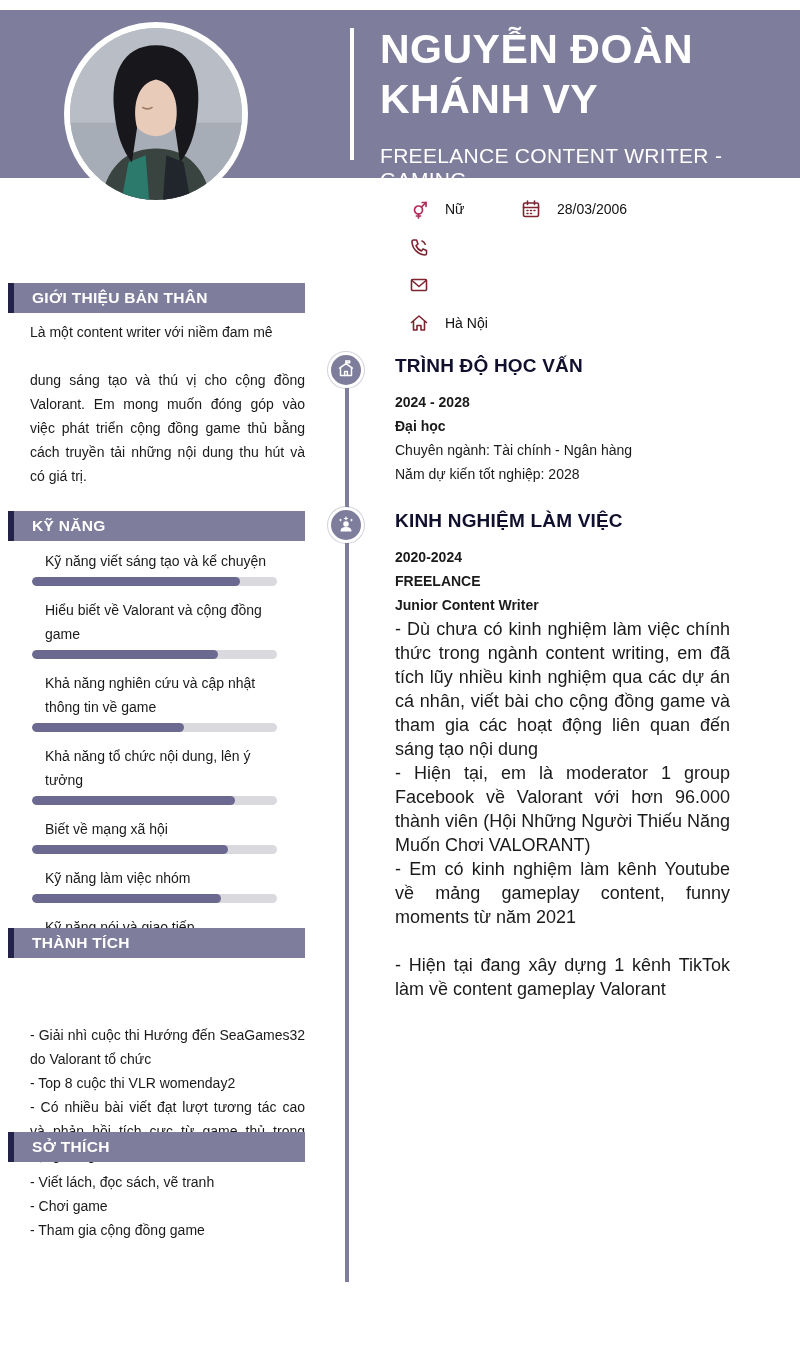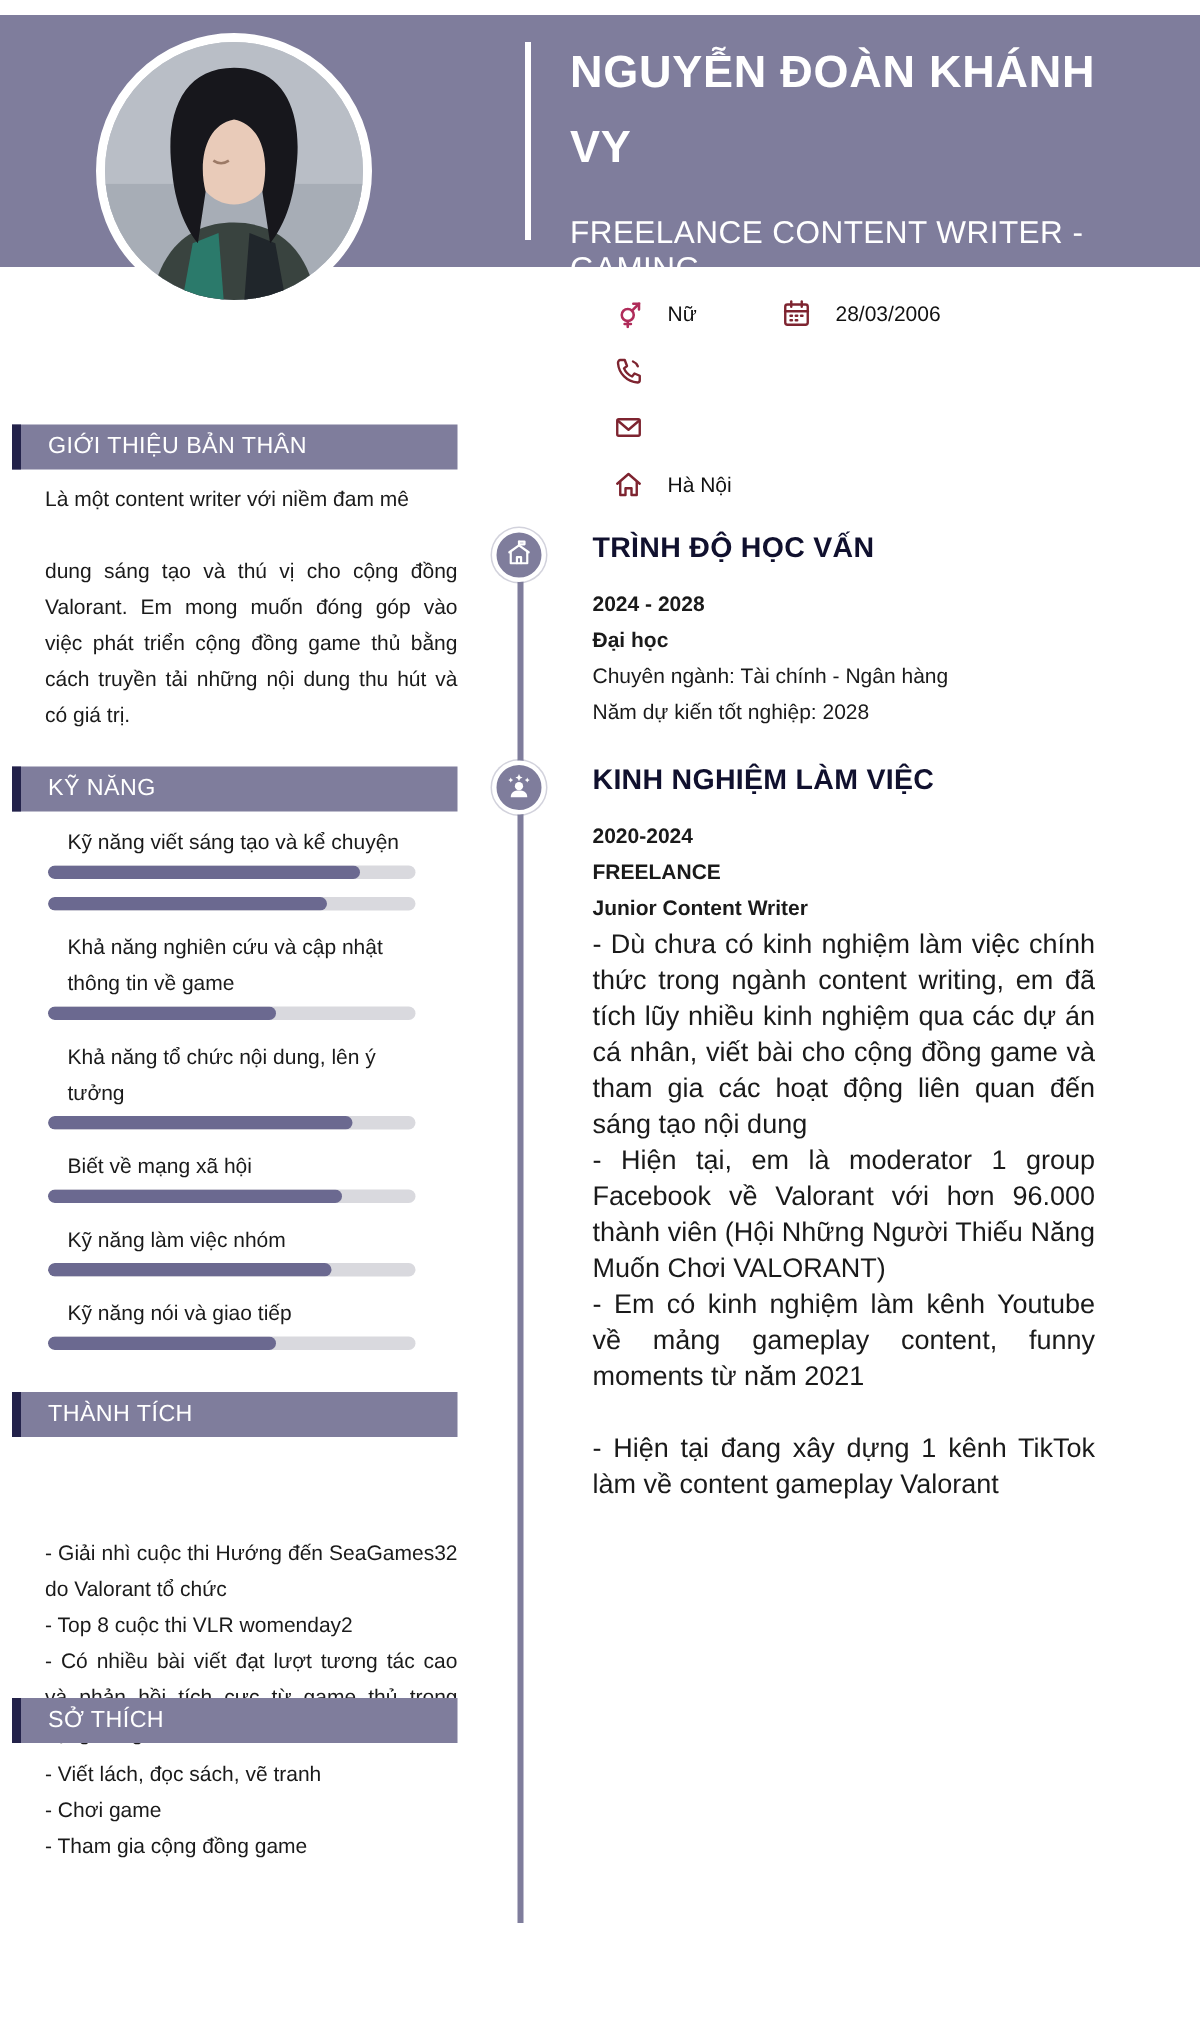--- a/index.html
+++ b/index.html
@@ -22,38 +22,38 @@
 
   
   .band{position:absolute;left:0;top:10px;width:800px;height:168px;background:var(--accent);}
   .photo-wrap{
     position:absolute;left:64px;top:22px;width:184px;height:184px;border-radius:50%;
     border:6px solid #ffffff;overflow:hidden;background:#b9bec6;
   }
   .photo-wrap svg{display:block;width:100%;height:100%;}
   .header-sep{position:absolute;left:350px;top:28px;width:4px;height:132px;background:#ffffff;}
   .name-block{position:absolute;left:380px;top:24px;width:370px;color:#ffffff;}
-  .name-block h1{margin:0;font-size:30px;line-height:50px;font-weight:bold;letter-spacing:.5px;}
+  .name-block h1{margin:0;font-size:41px;line-height:50px;font-weight:bold;letter-spacing:.5px;}
   .name-block .subtitle{margin-top:20px;font-size:21px;letter-spacing:.3px;}
 
   
   .contact{position:absolute;left:408px;top:190px;width:370px;}
   .contact-row{display:flex;align-items:center;height:38px;}
   .contact-item{display:flex;align-items:center;}
   .contact-item .cicon{width:22px;height:22px;display:inline-flex;align-items:center;justify-content:center;}
   .contact-item .clabel{margin-left:15px;font-size:14px;color:#111;}
   .contact-item.first{width:112px;}
   .cicon svg{width:20px;height:20px;}
   .ic-maroon{color:var(--icon-maroon);}
   .ic-pink{color:var(--icon-pink);}
 
   
   .bar-head{
     position:absolute;left:8px;width:297px;height:30px;background:var(--accent);
-    color:#ffffff;font-weight:normal;font-size:15.5px;line-height:30px;padding-left:24px;
+    color:#ffffff;font-weight:bold;font-size:15.5px;line-height:30px;padding-left:24px;
     letter-spacing:.3px;
   }
   .bar-head::before{content:"";position:absolute;left:0;top:0;width:6px;height:30px;background:var(--section-accent);}
 
   .left-body{position:absolute;left:30px;width:275px;font-size:14px;line-height:24px;text-align:justify;}
   .left-body p{margin:0;}
   .left-body p.rest{margin-top:24px;}
 
   
   .skills-list{position:absolute;left:32px;top:549px;width:246px;}
@@ -179,20 +179,21 @@
 
   <div class="bar-head" style="top:511px;">KỸ NĂNG</div>
   <div class="skills-list">
     <div class="skill">
       <div class="skill-label">Kỹ năng viết sáng tạo và kể chuyện</div>
       <div class="skill-track">
           <div class="skill-fill" style="width: 85%;"></div>
         </div>
     </div>
     <div class="skill">
+      <div class="skill-label">Hiểu biết về Valorant và cộng đồng game</div>
       <div class="skill-track">
           <div class="skill-fill" style="width: 76%;"></div>
         </div>
     </div>
     <div class="skill">
       <div class="skill-label">Khả năng nghiên cứu và cập nhật thông tin về game</div>
       <div class="skill-track">
           <div class="skill-fill" style="width: 62%;"></div>
         </div>
     </div>

